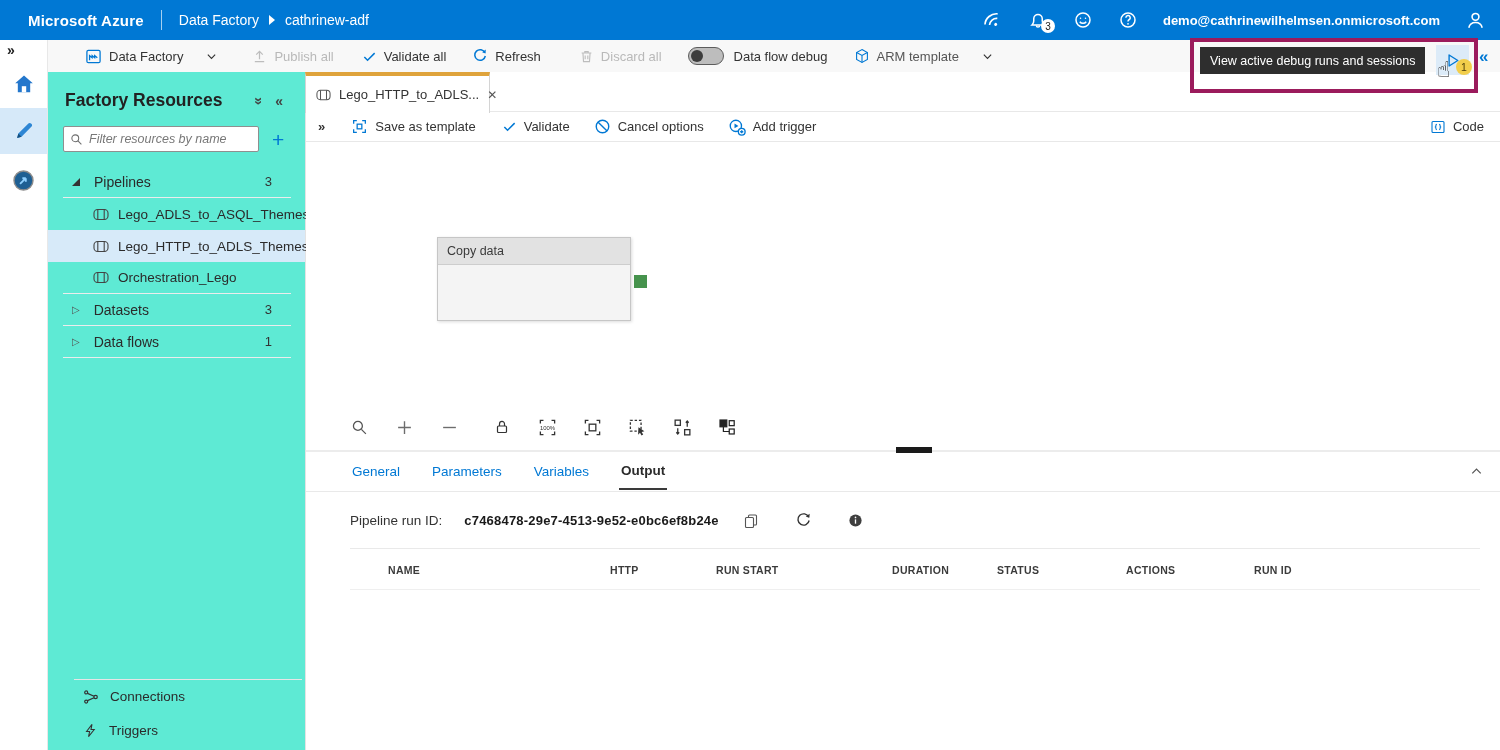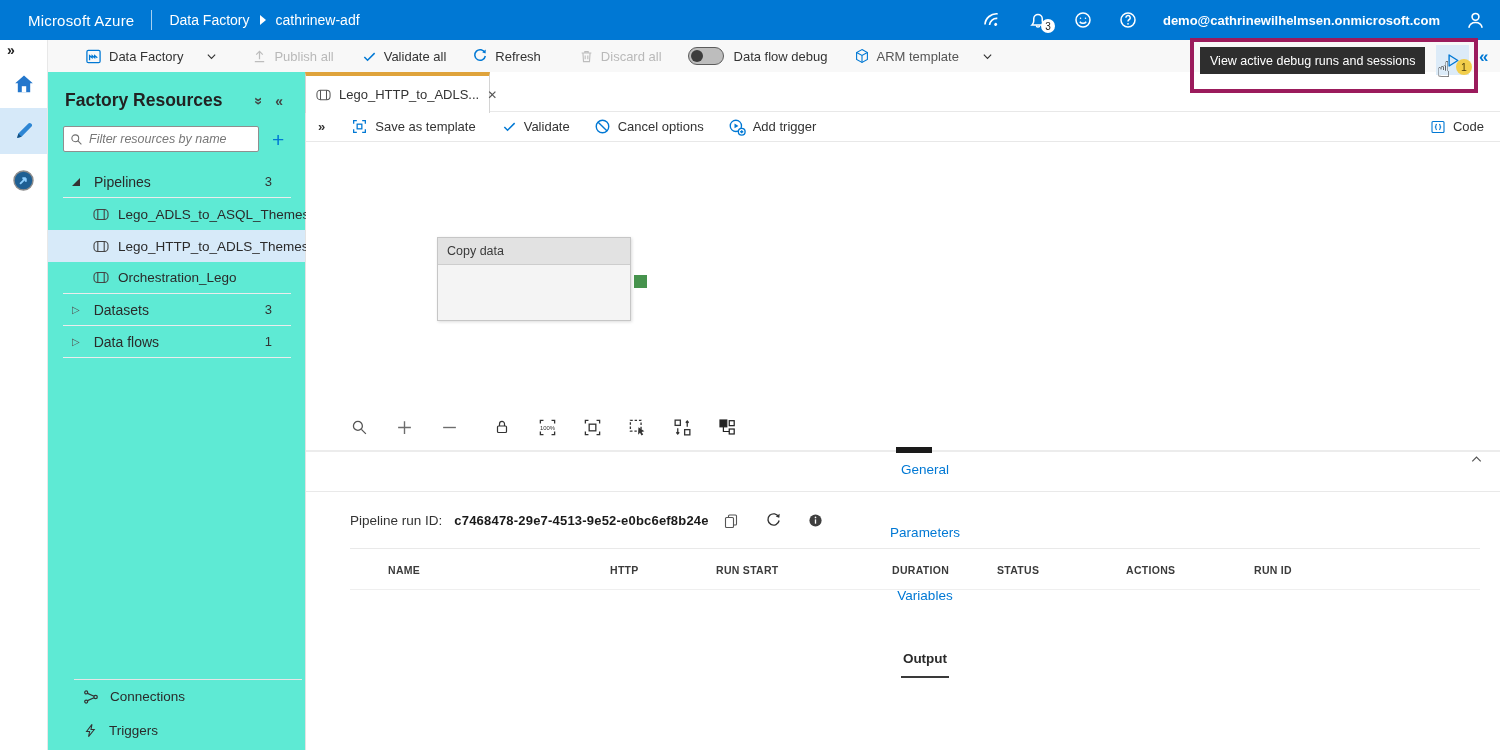--- a/index.html
+++ b/index.html
@@ -6,21 +6,21 @@
   html,body { width:1500px; height:750px; }
   body { font-family:"Liberation Sans", sans-serif; background:#fff; position:relative; overflow:hidden; }
   .page { position:relative; width:1500px; height:750px; background:#fff;
           box-shadow: inset 1px 0 0 #b5b5b5, inset -1px 0 0 #b5b5b5, inset 0 -1px 0 #9a9a9a; }
   .ic { flex:none; display:inline-flex; align-items:center; justify-content:center; }
   .ic svg { display:block; }
 
   
   .topbar { position:absolute; left:0; top:0; width:1500px; height:40px; background:#0078d4;
             display:flex; align-items:center; color:#fff; }
-  .brand { margin-left:28px; font-size:15px; font-weight:normal; letter-spacing:.2px; }
+  .brand { margin-left:28px; font-size:15px; font-weight:bold; letter-spacing:.2px; }
   .tb-sep { width:1px; height:20px; background:rgba(255,255,255,.65); margin:0 17px; }
   .crumb { font-size:14px; display:flex; align-items:center; gap:10px; }
   .crumb .caret { width:0; height:0; border-left:6px solid #fff; border-top:5px solid transparent; border-bottom:5px solid transparent; }
   .search { position:absolute; left:528px; top:7px; width:444px; height:26px;
             background:rgba(255,255,255,.22); border:1px solid rgba(255,255,255,.55); border-radius:2px;
             display:flex; align-items:center; padding:0 8px; gap:7px; }
   .search input { flex:1; background:transparent; border:none; outline:none; color:#fff;
                   font-size:13px; font-style:italic; font-family:"Liberation Sans",sans-serif; }
   .search input::placeholder { color:#eaf4fc; font-style:italic; }
   .topbar-right { position:absolute; right:14px; top:0; height:40px; display:flex; align-items:center; gap:25px; }
@@ -102,25 +102,25 @@
   .connector { position:absolute; right:-17px; top:37px; width:13px; height:13px; background:#46934d; }
   .canvas-toolbar { position:absolute; left:43px; bottom:12px; display:flex; align-items:center; gap:25px; color:#3f3f3f; }
   .ct-btn { display:flex; align-items:center; justify-content:center; width:20px; height:20px; }
 
   
   .panel-divider { position:absolute; left:0; top:378px; width:1194px; height:2px; background:#ececec; }
   .divider-handle { position:absolute; left:590px; top:375px; width:36px; height:6px; background:#1a1a1a; }
 
   
   .bp-tabs { position:absolute; left:0; top:380px; width:1194px; height:40px; border-bottom:1px solid #e9e9e9;
-             display:flex; align-items:center; gap:28px; padding-left:44px; font-size:13.5px;flex-direction:column; }
+             display:flex; align-items:center; gap:28px; padding-left:44px; font-size:13.5px; }
   .bp-tab { color:#0078d4; padding:10px 2px; }
   .bp-tab.active { color:#2b2b2b; font-weight:bold; border-bottom:2px solid #3a3a3a; }
   .bp-collapse { position:absolute; right:16px; color:#555; }
-  .run-row { position:absolute; left:44px; top:440px; display:flex; align-items:center; font-size:13.5px; color:#333; }
+  .run-row { position:absolute; left:44px; top:440px; display:flex; align-items:center; font-size:13.5px; color:#333;gap:10px; }
   .run-id { font-weight:bold; font-size:13px; margin-left:12px; letter-spacing:.2px; color:#1a1a1a; }
   .run-row .ic { margin-left:26px; color:#444; }
   .run-row .copy { margin-left:14px; color:#555; }
   .grid-head { position:absolute; left:44px; top:476px; width:1130px; height:42px;
                border-top:1px solid #e9e9e9; border-bottom:1px solid #efefef; }
   .col { position:absolute; top:15px; font-size:10.5px; font-weight:bold; color:#3b3b3b; letter-spacing:.3px; }
 </style>
 </head>
 <body>
 

